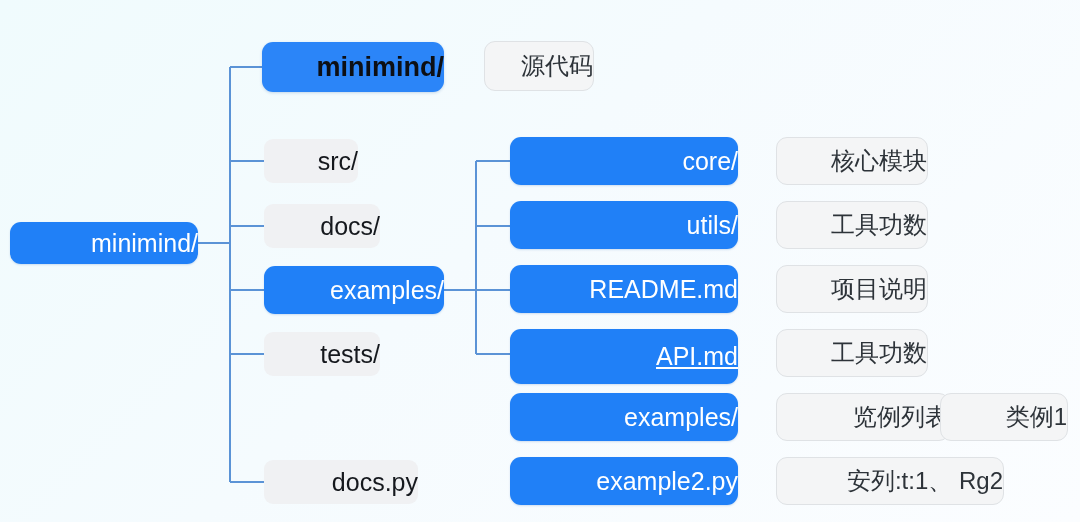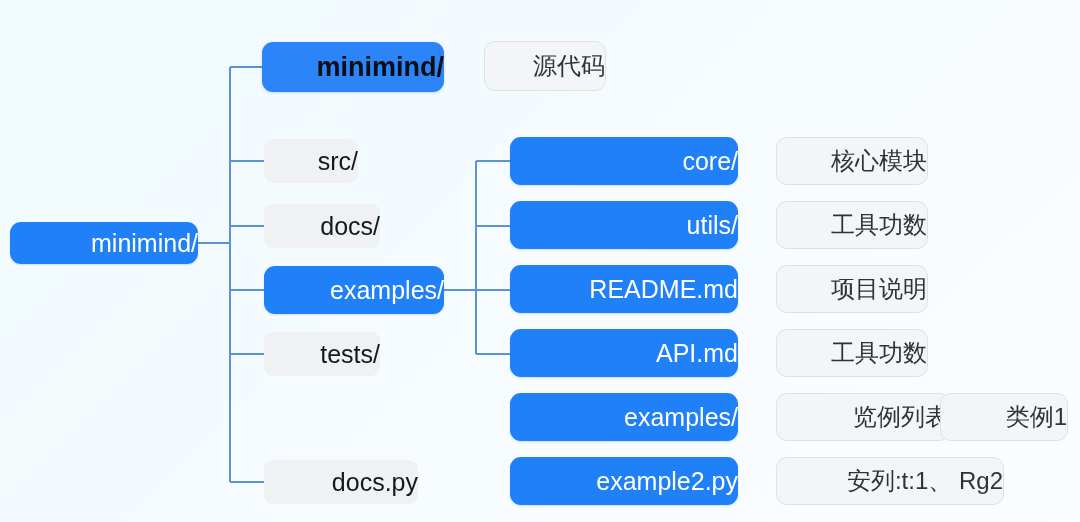--- a/index.html
+++ b/index.html
@@ -120,33 +120,33 @@
   </div>
 
   <div class="node n-blue" style="left:510px;top:201px;width:228px;height:48px;">
     <span>utils/</span>
   </div>
 
   <div class="node n-blue" style="left:510px;top:265px;width:228px;height:48px;">
     <span>README.md</span>
   </div>
 
-  <div class="node n-blue" style="left:510px;top:329px;width:228px;height:48px;">
+  <div class="node n-blue" style="left:510px;top:329px;width:228px;height:55px;text-decoration:underline;">
     <span>API.md</span>
   </div>
 
   <div class="node n-blue" style="left:510px;top:393px;width:228px;height:48px;">
     <span>examples/</span>
   </div>
 
   <div class="node n-blue" style="left:510px;top:457px;width:228px;height:48px;">
     <span>example2.py</span>
   </div>
 
-  <div class="node n-tag" style="left:484px;top:41px;width:122px;height:50px;font-family:Liberation Mono, monospace;">
+  <div class="node n-tag" style="left:484px;top:41px;width:110px;height:50px;font-family:Liberation Mono, monospace;">
     <span>源代码</span>
   </div>
 
   <div class="node n-tag" style="left:776px;top:137px;width:152px;height:48px;">
     <span>核心模块</span>
   </div>
 
   <div class="node n-tag" style="left:776px;top:201px;width:152px;height:48px;">
     <span>工具功数</span>
   </div>

